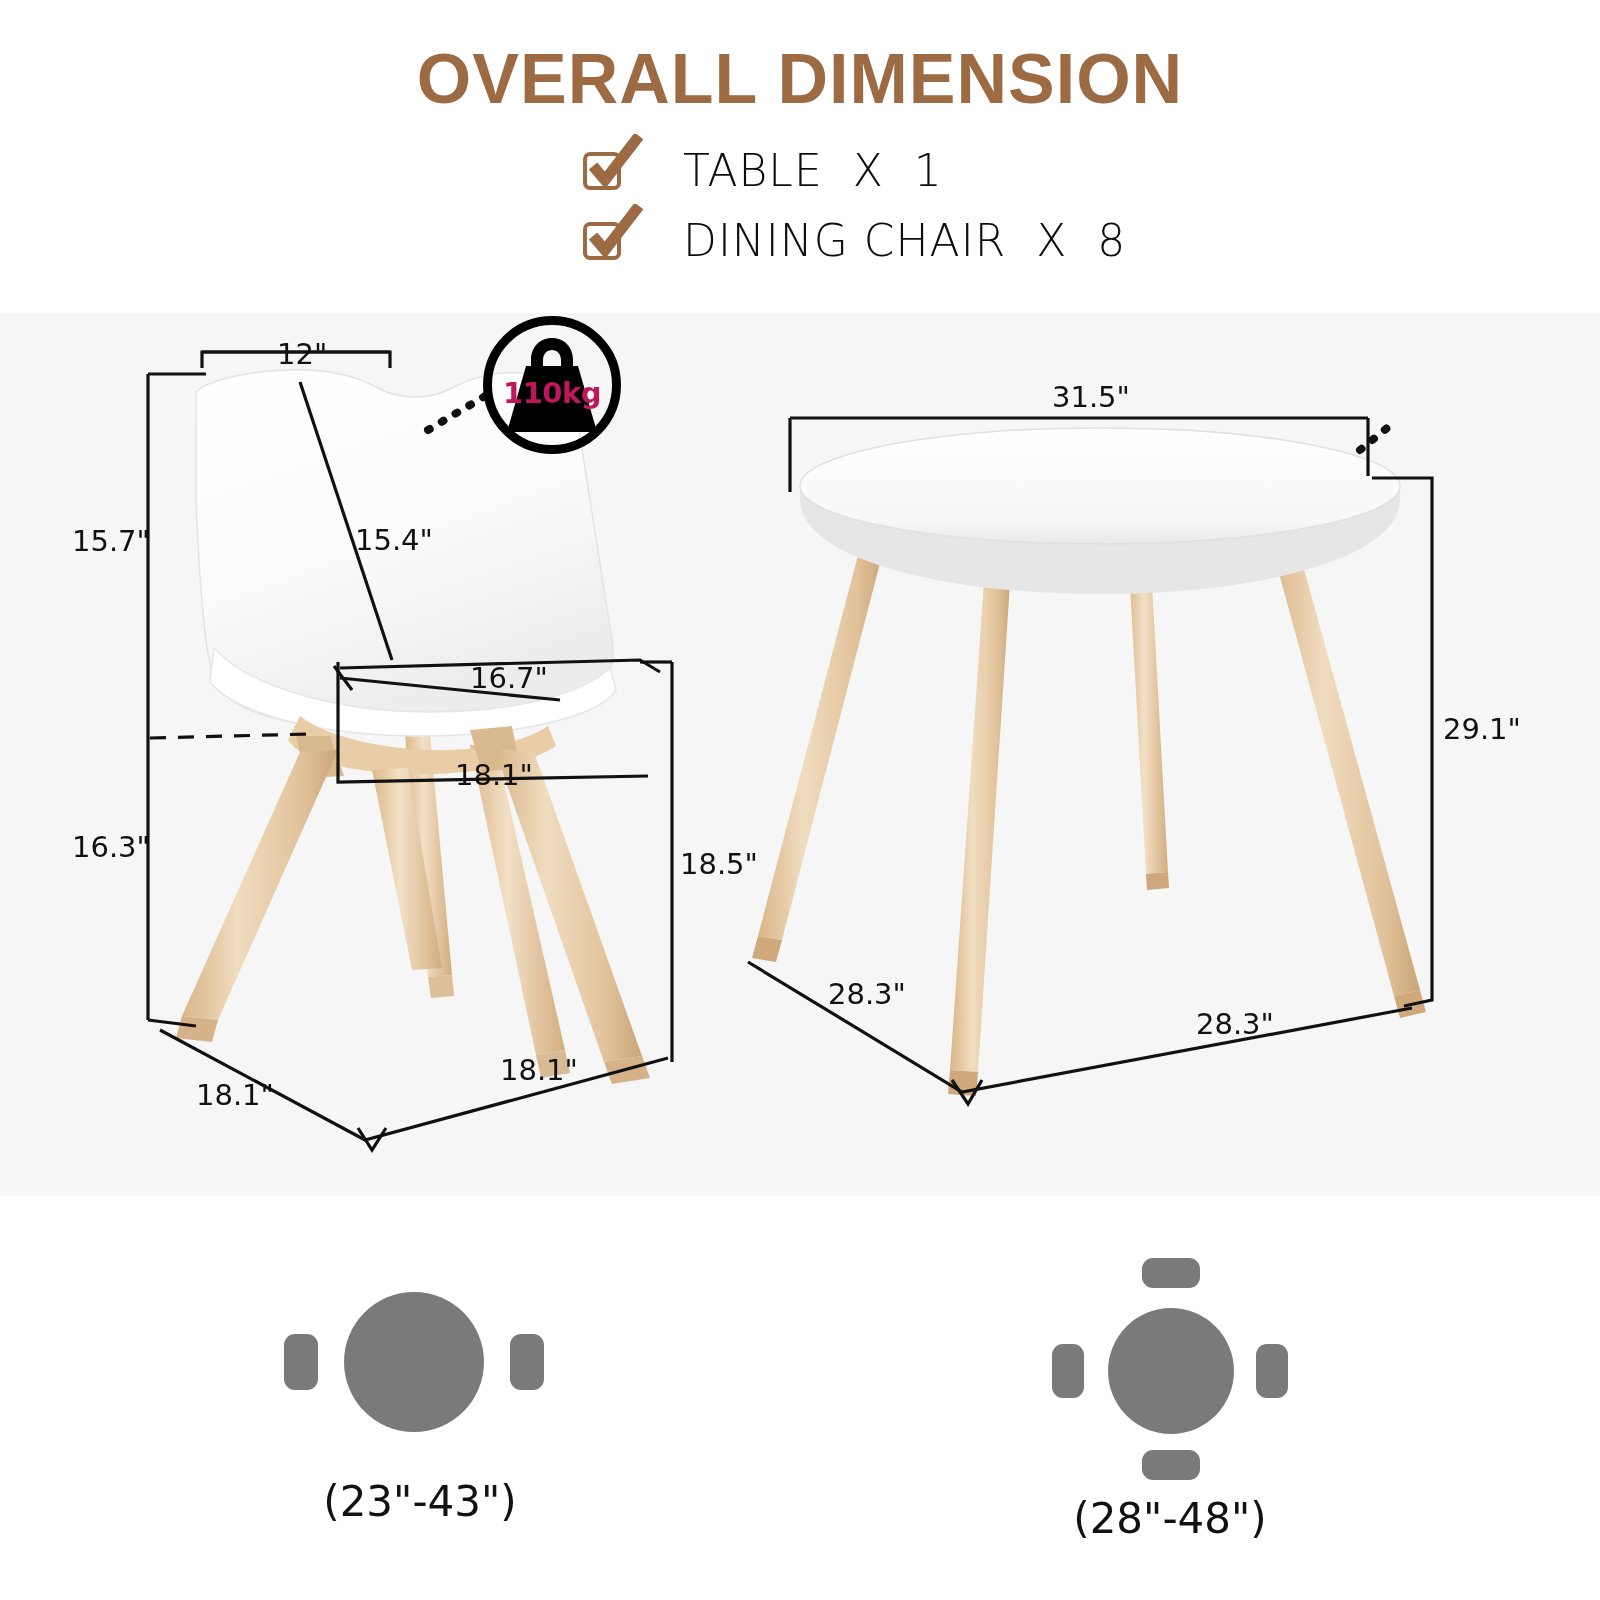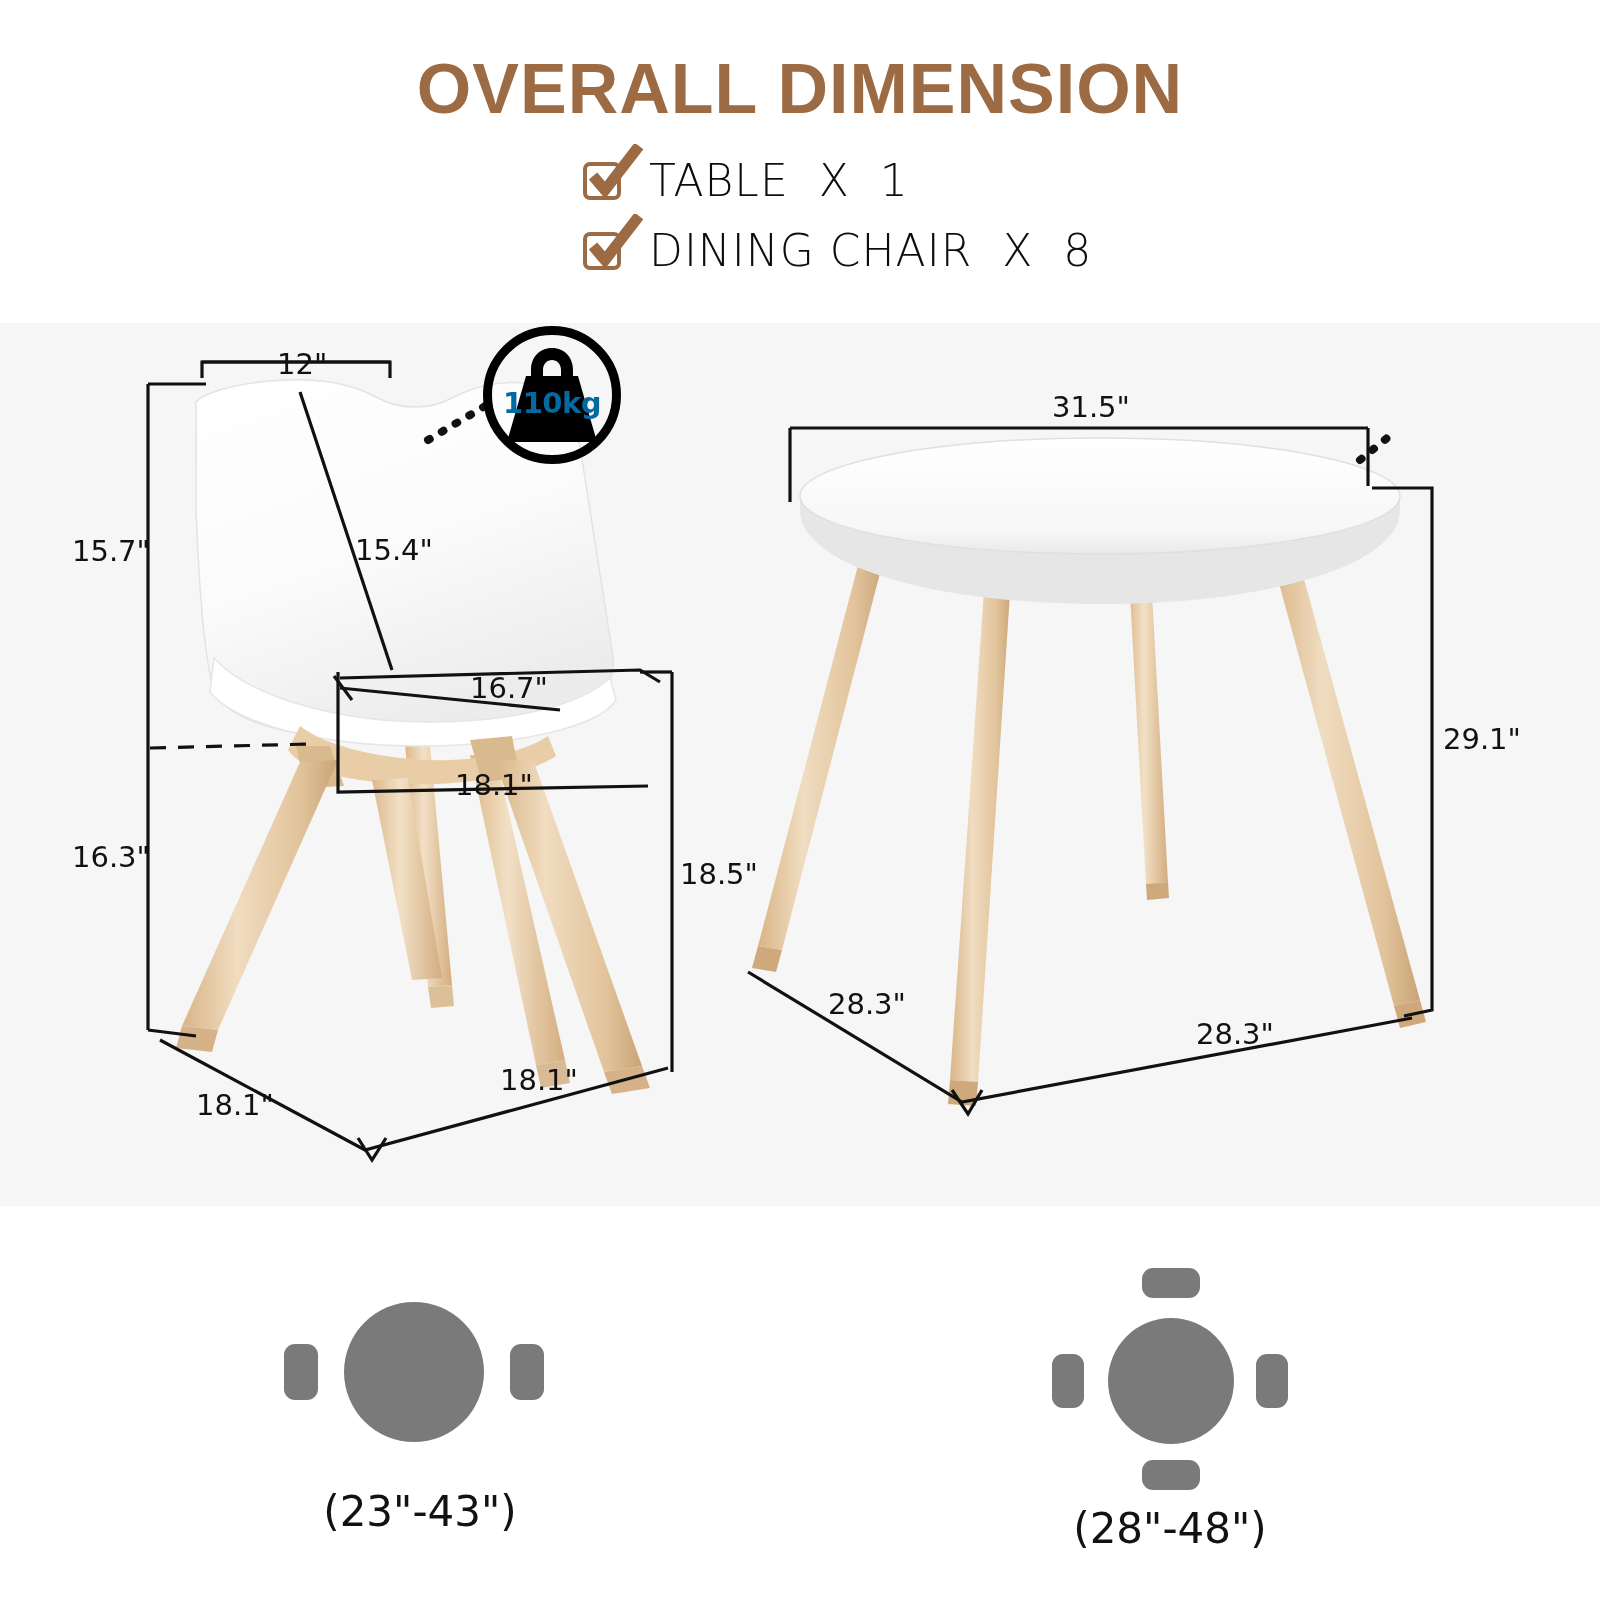--- a/index.html
+++ b/index.html
@@ -2,30 +2,30 @@
 <html><head>
 <meta charset="utf-8">
 <style>
   html,body{margin:0;padding:0;}
   body{
     width:1600px;height:1600px;
     background:#ffffff;
     font-family:"Liberation Sans","DejaVu Sans",sans-serif;
     overflow:hidden;position:relative;
   }
-  .stage{position:absolute;left:0;top:10px;width:1600px;height:1284px;}
+  .stage{position:absolute;left:0;top:0;width:1600px;height:1284px;}
 
   
   .title{
     position:absolute;left:0;top:44px;width:1600px;text-align:center;
     font-size:70px;font-weight:bold;letter-spacing:1px;
     color:#9c6b43;line-height:1;
   }
   .checklist{position:absolute;left:583px;top:139px;}
-  .check-row{display:flex;align-items:center;height:62px;margin-bottom:8px;}
+  .check-row{display:flex;align-items:center;height:62px;margin-bottom:8px;gap:34px;}
   .cbox{position:relative;width:44px;height:44px;flex:none;margin-right:22px;}
   .cbox .sq{
     position:absolute;left:0;top:4px;width:38px;height:38px;
     border:4px solid #9c6b43;border-radius:7px;box-sizing:border-box;
   }
   .cbox .tick{position:absolute;left:-2px;top:-14px;width:62px;height:62px;}
   .check-label{
     font-size:44px;color:#0d0d0d;letter-spacing:1px;white-space:pre;
     font-family:"DejaVu Sans",sans-serif;font-weight:300;
   }
@@ -46,21 +46,21 @@
 
   
   .badge{position:absolute;width:138px;height:138px;}
   .badge .ring{
     position:absolute;inset:0;border:9px solid #000;border-radius:50%;
     box-sizing:border-box;background:transparent;
   }
   .badge .wt{position:absolute;left:18px;top:16px;width:102px;height:104px;}
   .badge .kg{
     position:absolute;left:0;right:0;top:60px;text-align:center;
-    color:#0369a1;font-size:29px;font-weight:bold;letter-spacing:-0.5px;
+    color:#be185d;font-size:29px;font-weight:bold;letter-spacing:-0.5px;
     font-family:"DejaVu Sans",sans-serif;
   }
 
   
   .seatblk{position:absolute;}
   .sgray{background:#7a7a7a;position:absolute;}
   .scircle{border-radius:50%;}
   .srect{border-radius:11px;}
   .seatcap{
     position:absolute;width:100%;text-align:center;

